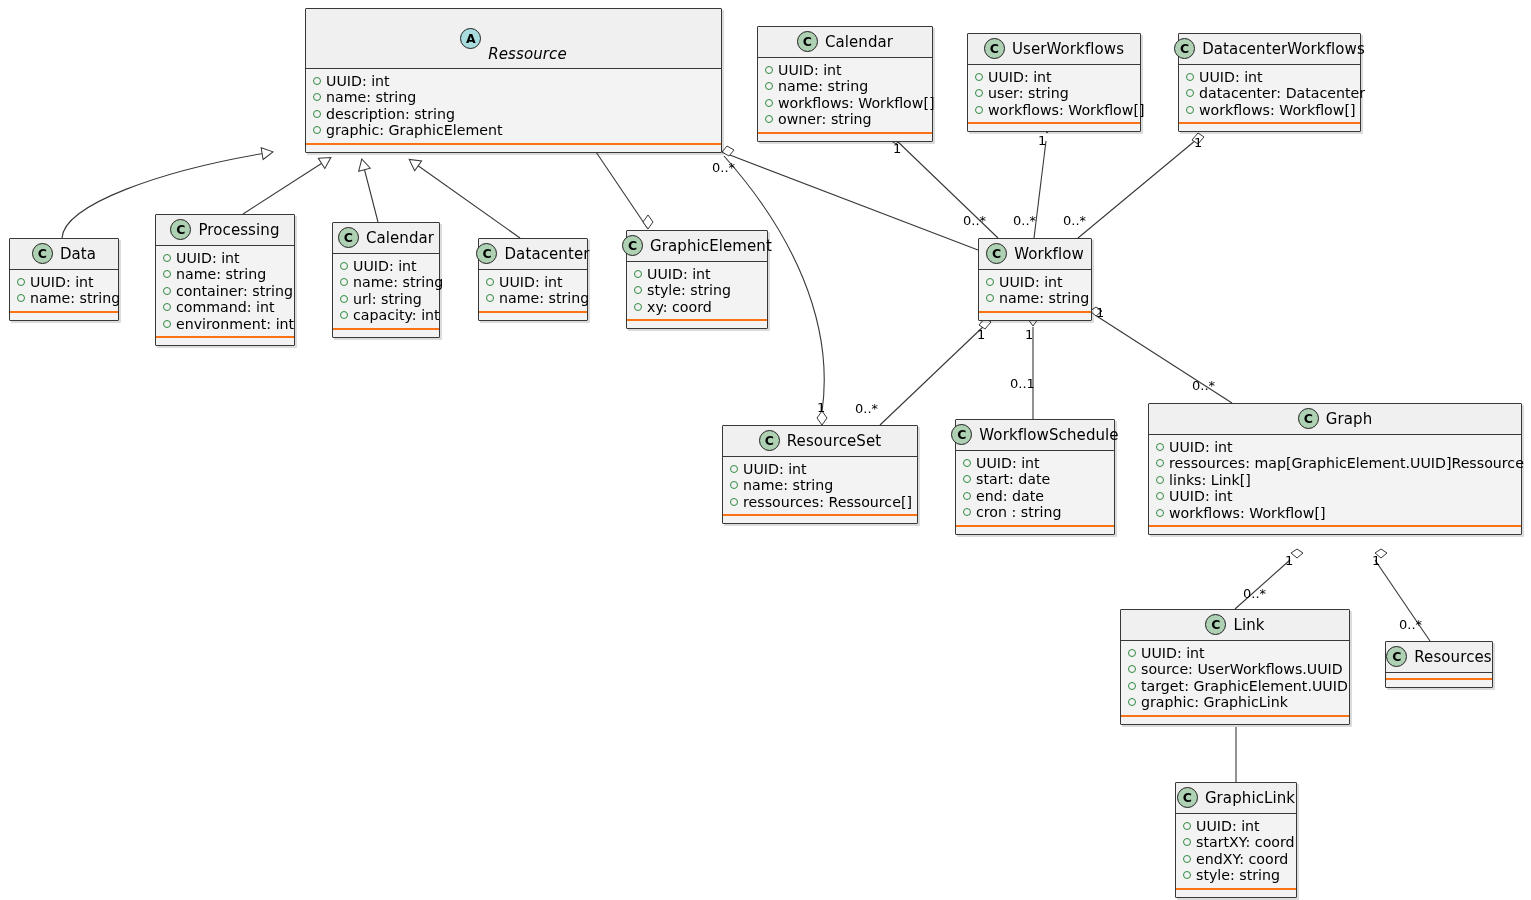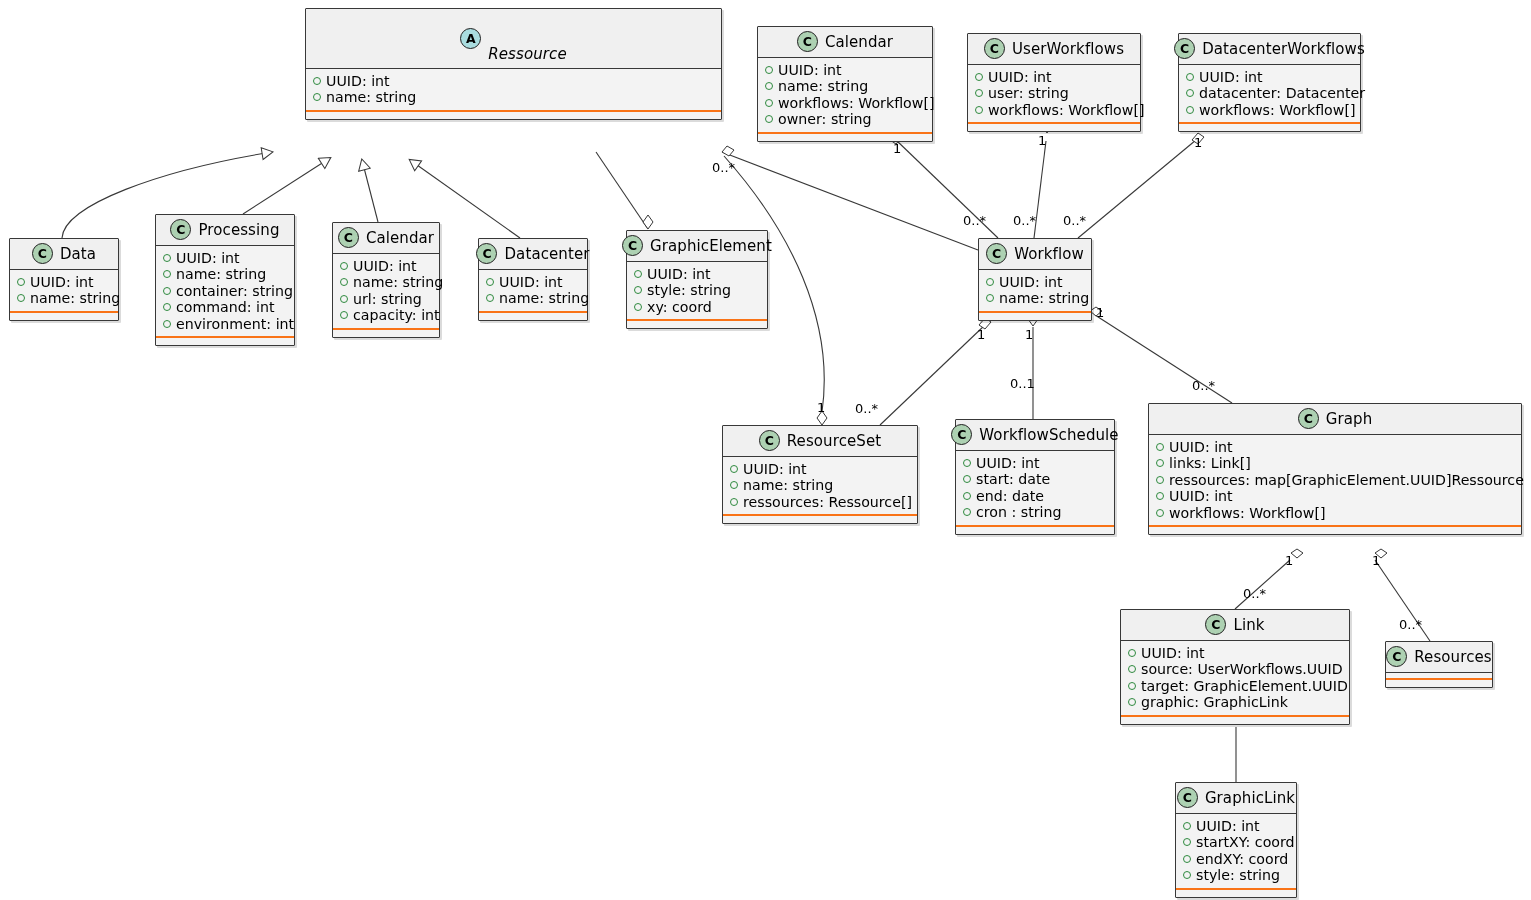--- a/index.html
+++ b/index.html
@@ -173,20 +173,28 @@
         </div>
         <div class="uml-attrs">
           <div class="attr">
             <span class="vis-dot"></span>
             <span>UUID: int</span>
           </div>
           <div class="attr">
             <span class="vis-dot"></span>
             <span>name: string</span>
           </div>
+          <div class="attr">
+            <span class="vis-dot"></span>
+            <span>description: string</span>
+          </div>
+          <div class="attr">
+            <span class="vis-dot"></span>
+            <span>graphic: GraphicElement</span>
+          </div>
         </div>
         <div class="uml-methods"></div>
       </div>
       <div class="uml-class" style="left: 757px; top: 26px; width: 176px;">
         <div class="uml-header">
           <span class="stereo-circle c">C</span>
           <span class="uml-title">Calendar</span>
         </div>
         <div class="uml-attrs">
           <div class="attr">
@@ -427,25 +435,25 @@
           <span class="stereo-circle c">C</span>
           <span class="uml-title">Graph</span>
         </div>
         <div class="uml-attrs">
           <div class="attr">
             <span class="vis-dot"></span>
             <span>UUID: int</span>
           </div>
           <div class="attr">
             <span class="vis-dot"></span>
+            <span>ressources: map[GraphicElement.UUID]Ressource</span>
+          </div>
+          <div class="attr">
+            <span class="vis-dot"></span>
             <span>links: Link[]</span>
-          </div>
-          <div class="attr">
-            <span class="vis-dot"></span>
-            <span>ressources: map[GraphicElement.UUID]Ressource</span>
           </div>
           <div class="attr">
             <span class="vis-dot"></span>
             <span>UUID: int</span>
           </div>
           <div class="attr">
             <span class="vis-dot"></span>
             <span>workflows: Workflow[]</span>
           </div>
         </div>

